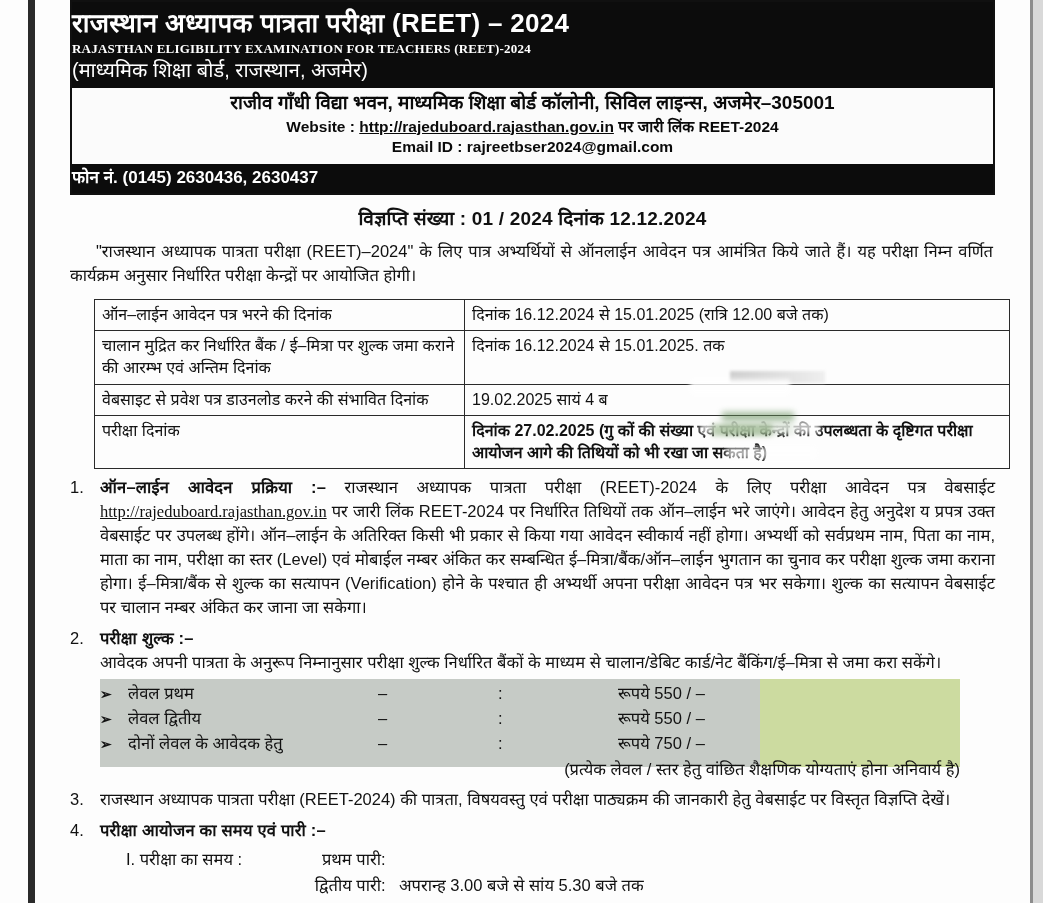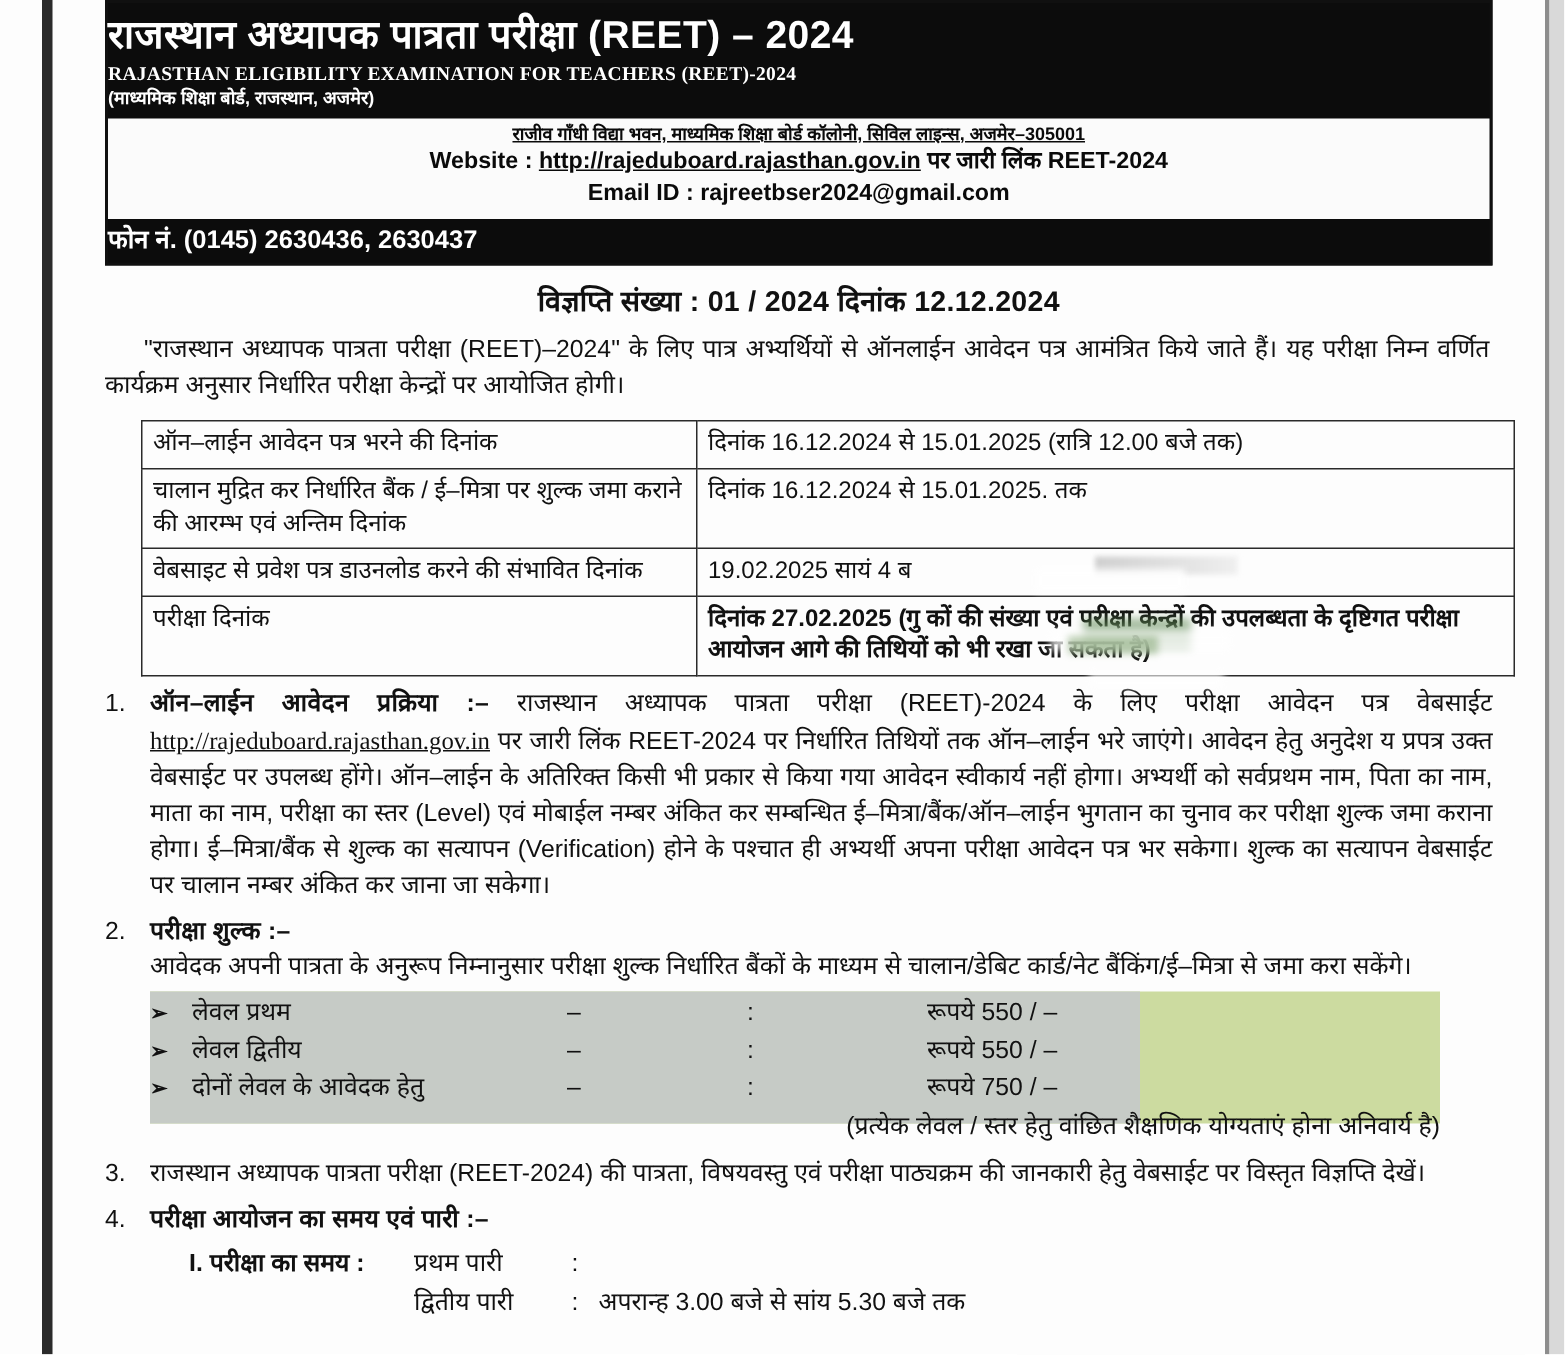--- a/index.html
+++ b/index.html
@@ -68,31 +68,30 @@
   }
   .m-line2 {
     font-family: "Liberation Serif", serif;
     font-size: 13px;
     font-weight: bold;
     letter-spacing: .2px;
     padding-top: 3px;
     line-height: 1.15;
   }
   .m-line3 {
-    font-size: 12px;
-    font-weight: bold;
+    font-size: 20px;
+    font-weight: normal;
     padding: 2px 0 6px 0;
     line-height: 1.15;
   }
   .m-addr {
-    font-size: 12px;
+    font-size: 19px;
     font-weight: bold;
     line-height: 1.3;
     padding-bottom: 1px;
-    text-decoration: underline;
   }
   .m-web {
     font-size: 15.5px;
     font-weight: bold;
     line-height: 1.35;
   }
   .m-web u { text-decoration: underline; }
   .m-email {
     font-size: 15.5px;
     font-weight: bold;
@@ -264,22 +263,22 @@
   }
 
   
   .shift-block {
     margin: 4px 0 0 56px;
     font-size: 16.5px;
     color: #111;
     line-height: 1.55;
   }
   .shift-row { display: flex; align-items: baseline; }
-  .sh-title { flex: 0 0 150px; font-weight: bold; }
-  .sh-name  { flex: 0 0 105px; }
+  .sh-title { flex: 0 0 150px; font-weight: normal; }
+  .sh-name  { flex: 0 0 105px; text-align: right; }
   .sh-colon { flex: 0 0 18px; }
   .sh-time  { flex: 0 0 auto; }
 </style>
 </head>
 <body>
 
 <div id="page">
 
   <div class="edge-left"></div>
   <div class="edge-right2"></div>

